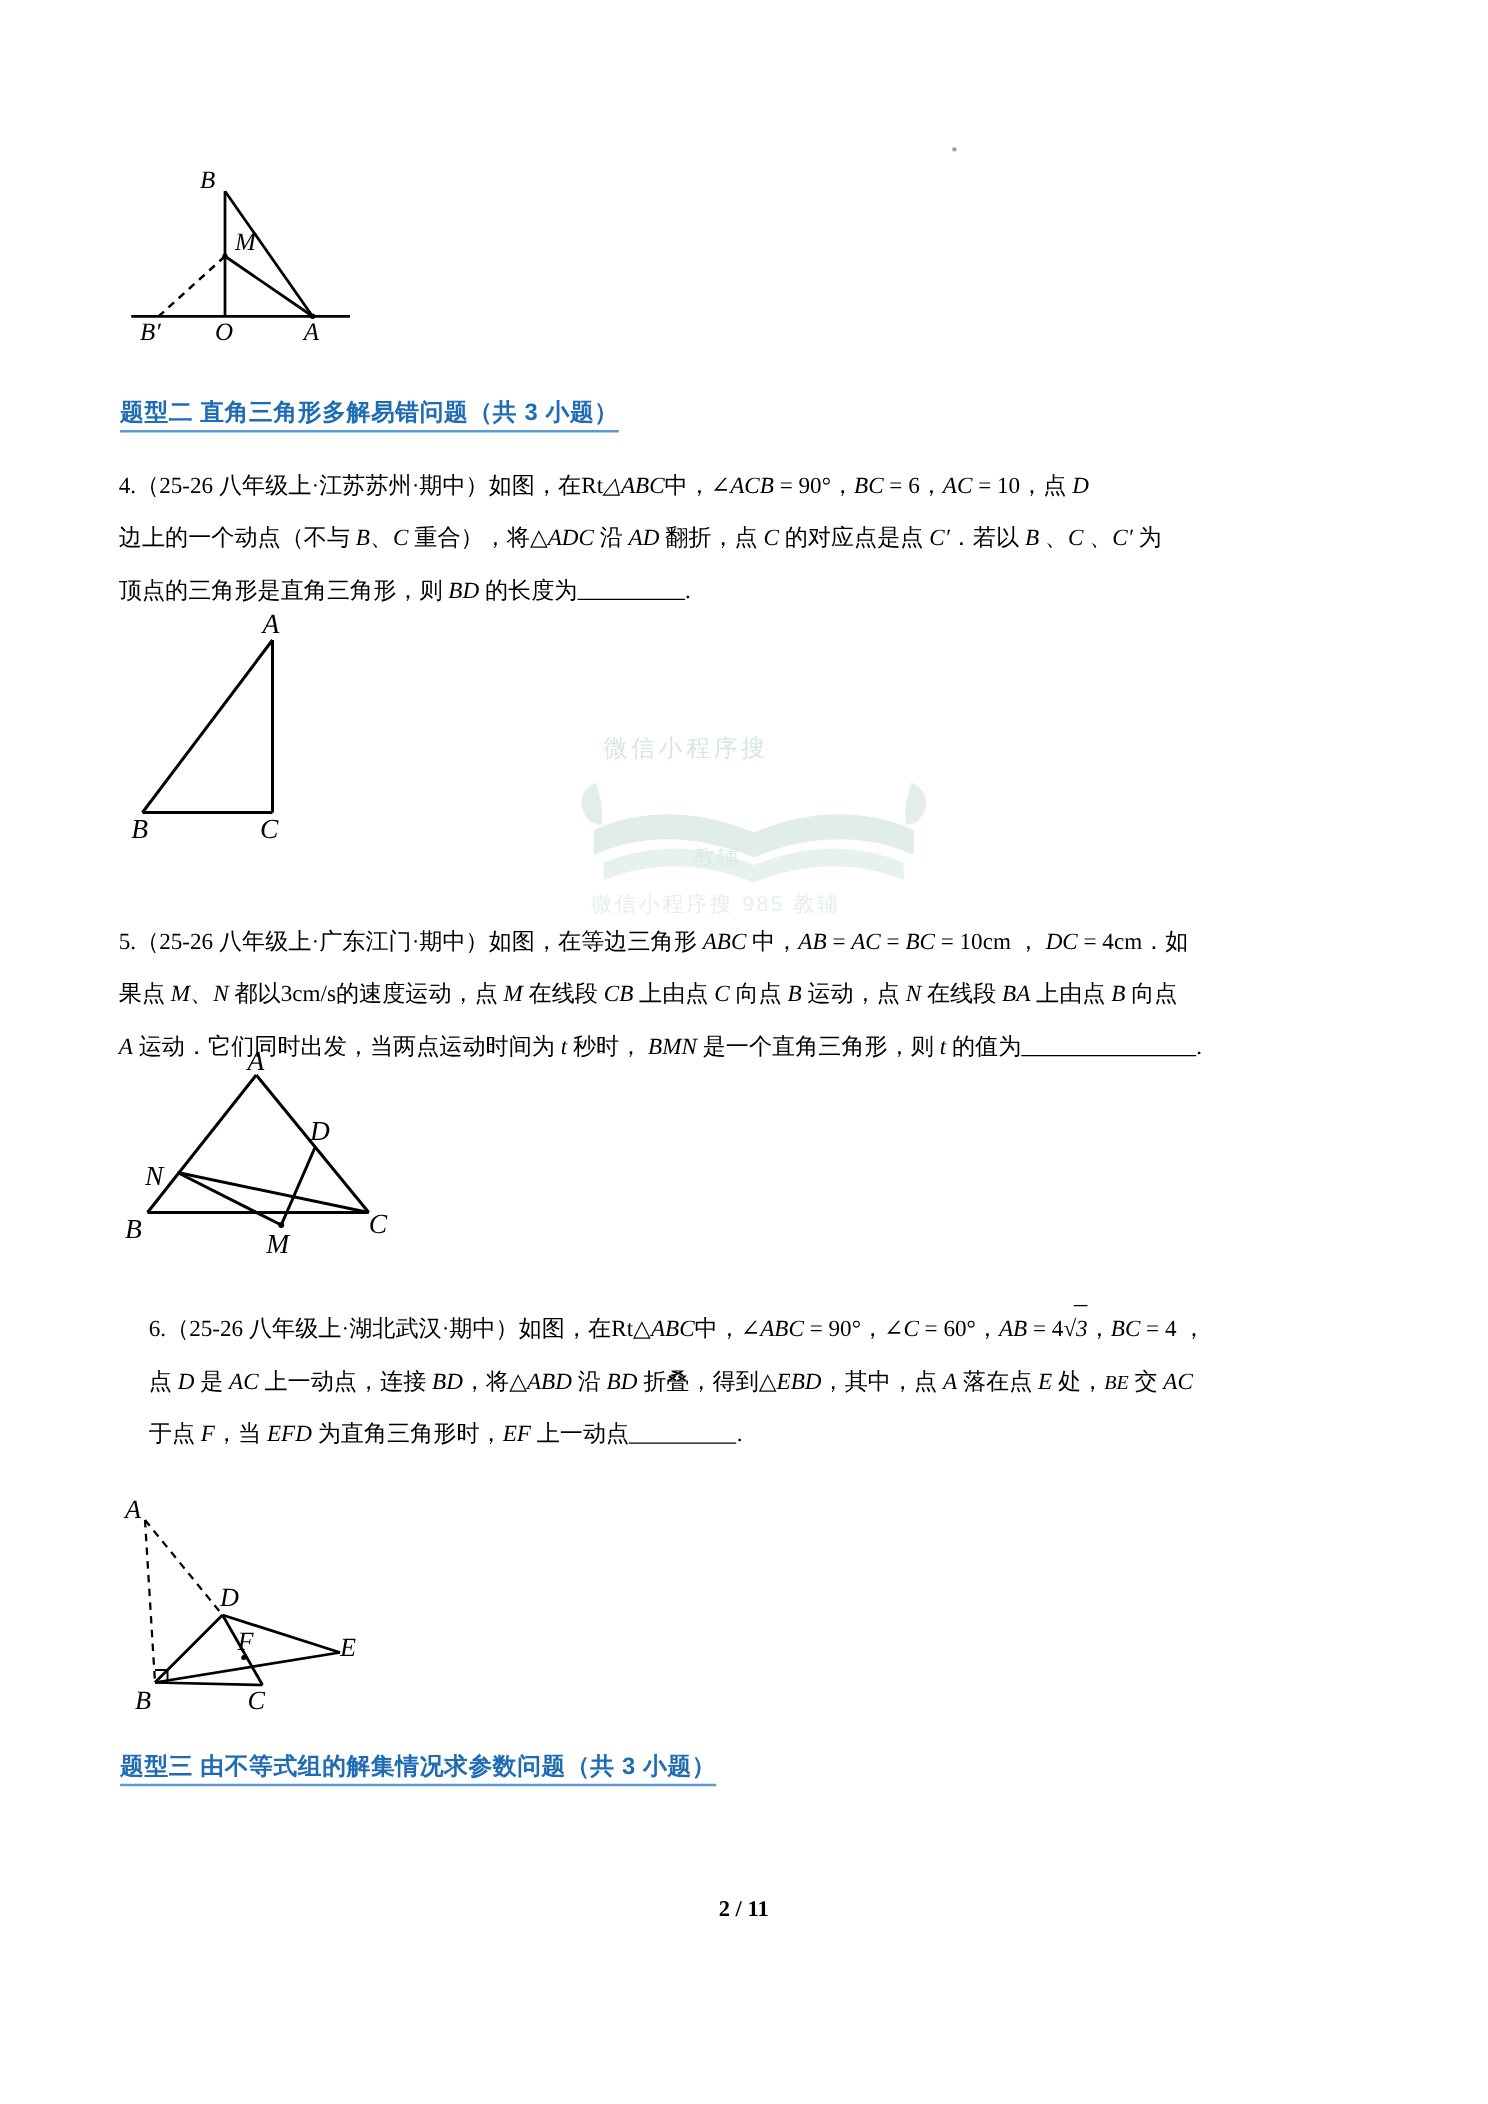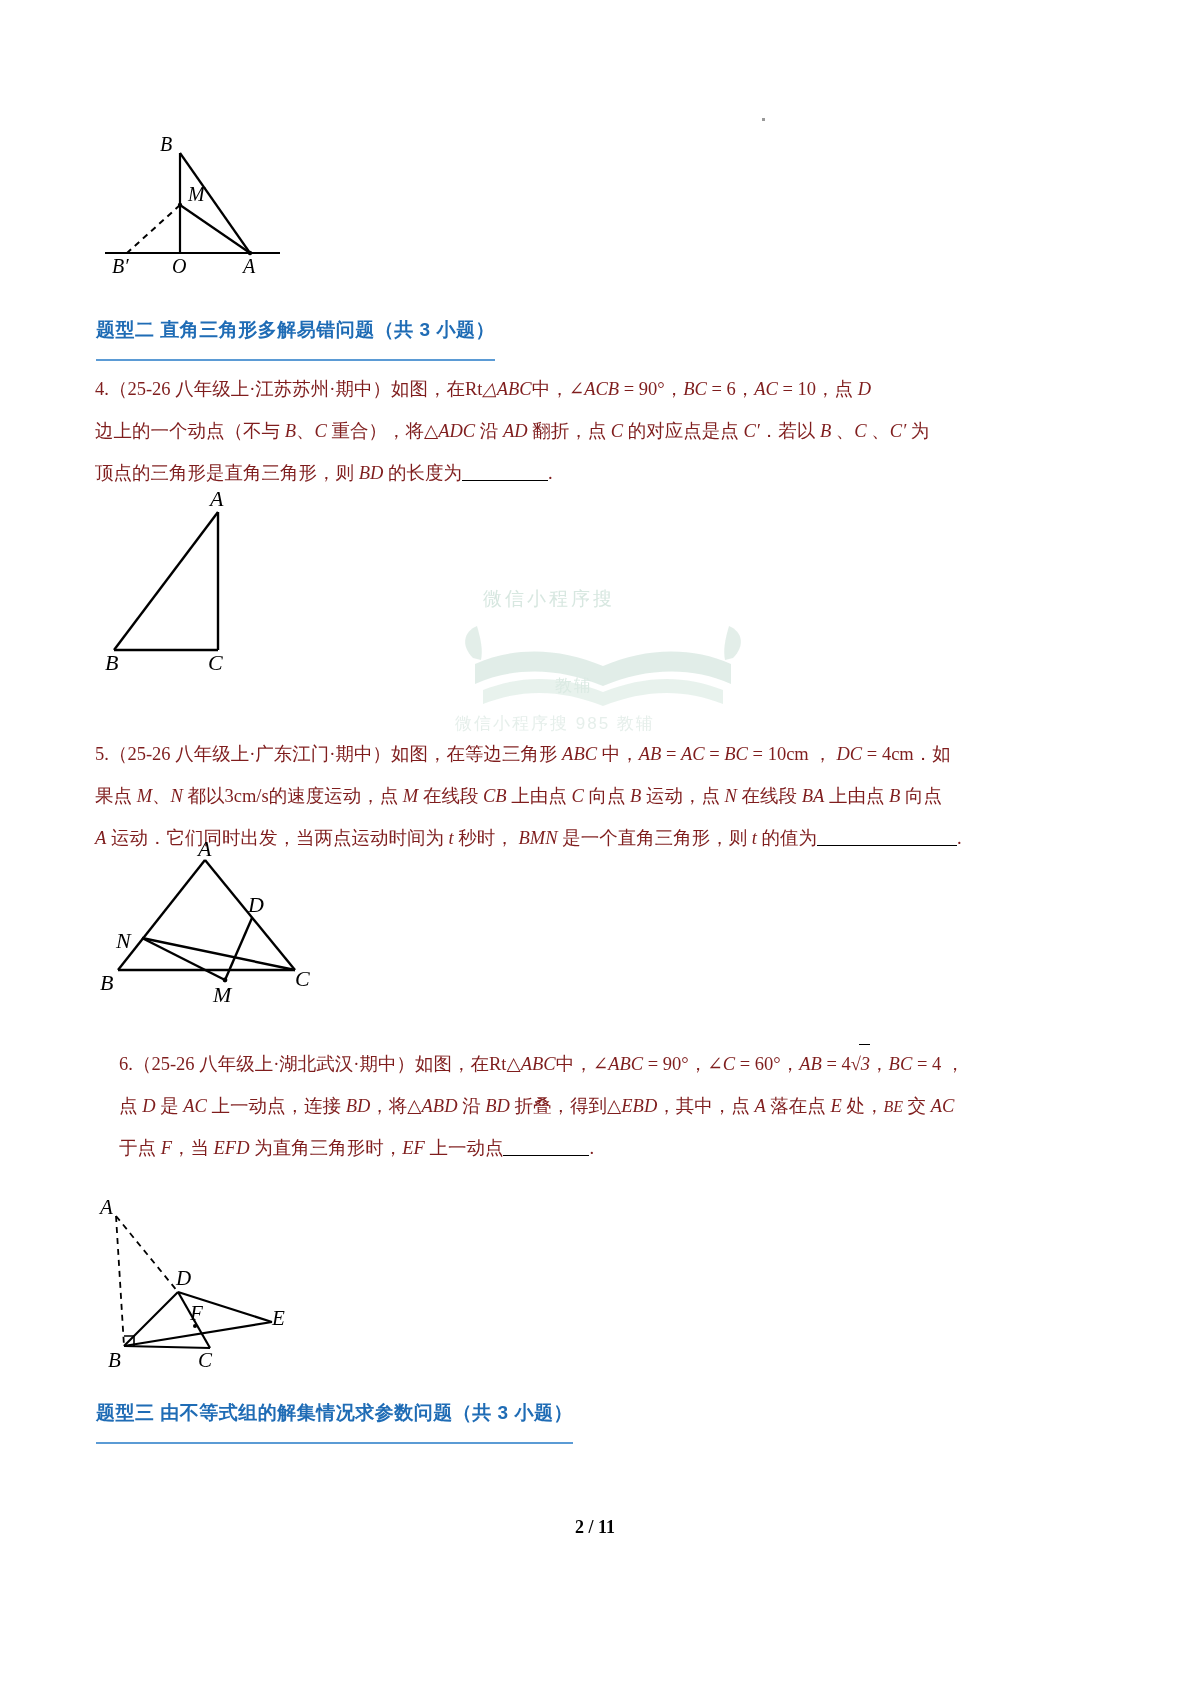--- a/index.html
+++ b/index.html
@@ -21,33 +21,33 @@
 
   
   .section-heading {
     position: absolute;
     font-family: "Liberation Sans", "DejaVu Sans", sans-serif;
     font-weight: bold;
     font-size: 19px;
     color: #1f6cb5;
     letter-spacing: 0.5px;
     border-bottom: 2px solid #5b9bd5;
-    padding-bottom: 16px;
+    padding-bottom: 1px;
     white-space: nowrap;
   }
 
   
   .qblock {
     position: absolute;
     left: 95px;
     width: 930px;
     font-size: 18.5px;
     line-height: 42px;
     text-align: justify;
-    color: #7f1d1d;
+    color: #000000;
   }
   .qline {
     white-space: nowrap;
     height: 42px;
     line-height: 42px;
   }
   .it { font-style: italic; font-family: "Liberation Serif", serif; }
   .blank-s {
     display: inline-block;
     width: 86px;
@@ -166,21 +166,21 @@
                L276,98 C236,80 190,82 148,100 C105,82 60,80 20,98 Z" fill="#dceae4" opacity="0.85"></path>
       <path d="M28,104 C68,88 108,90 148,106 C188,90 228,88 268,104
                L268,118 C228,102 188,104 148,120 C108,104 68,102 28,118 Z" fill="#e2efe9" opacity="0.8"></path>
 
       <path d="M18,72 C6,60 8,46 22,40 C26,54 28,64 26,74 Z" fill="#dceae4" opacity="0.8"></path>
       <path d="M278,72 C290,60 288,46 274,40 C270,54 268,64 270,74 Z" fill="#dceae4" opacity="0.8"></path>
     </svg>
     <div class="wm-text" style="left:100px; top:88px; font-size:17px; color:#dbeae3; letter-spacing:2px;">教辅</div>
   </div>
 
-  <div class="wm-text" style="left:455px; top:712px; font-size:17px; color:#e6efeb; letter-spacing:2px;">微信小程序搜 985 教辅</div>
+  <div class="wm-text" style="left:473px; top:712px; font-size:17px; color:#e6efeb; letter-spacing:2px;">微信小程序搜 985 教辅</div>
 
   <div class="qblock" style="top:733px;">
     <div class="qline">
       <span>5.（25-26 八年级上·广东江门·期中）如图，在等边三角形 </span><span class="it">ABC</span><span> 中，</span><span class="it">AB</span><span> = </span><span class="it">AC</span><span> = </span><span class="it">BC</span><span> = 10cm ，    </span><span class="it">DC</span><span> = 4cm．如</span>
     </div>
     <div class="qline">
       <span>果点 </span><span class="it">M</span><span>、</span><span class="it">N</span><span> 都以3cm/s的速度运动，点 </span><span class="it">M</span><span> 在线段 </span><span class="it">CB</span><span> 上由点 </span><span class="it">C</span><span> 向点 </span><span class="it">B</span><span> 运动，点 </span><span class="it">N</span><span> 在线段 </span><span class="it">BA</span><span> 上由点 </span><span class="it">B</span><span> 向点</span>
     </div>
     <div class="qline">
       <span class="it">A</span><span> 运动．它们同时出发，当两点运动时间为 </span><span class="it">t</span><span> 秒时，   </span><span class="it">BMN</span><span> 是一个直角三角形，则 </span><span class="it">t</span><span> 的值为</span><span class="blank-l"></span><span>.</span>

